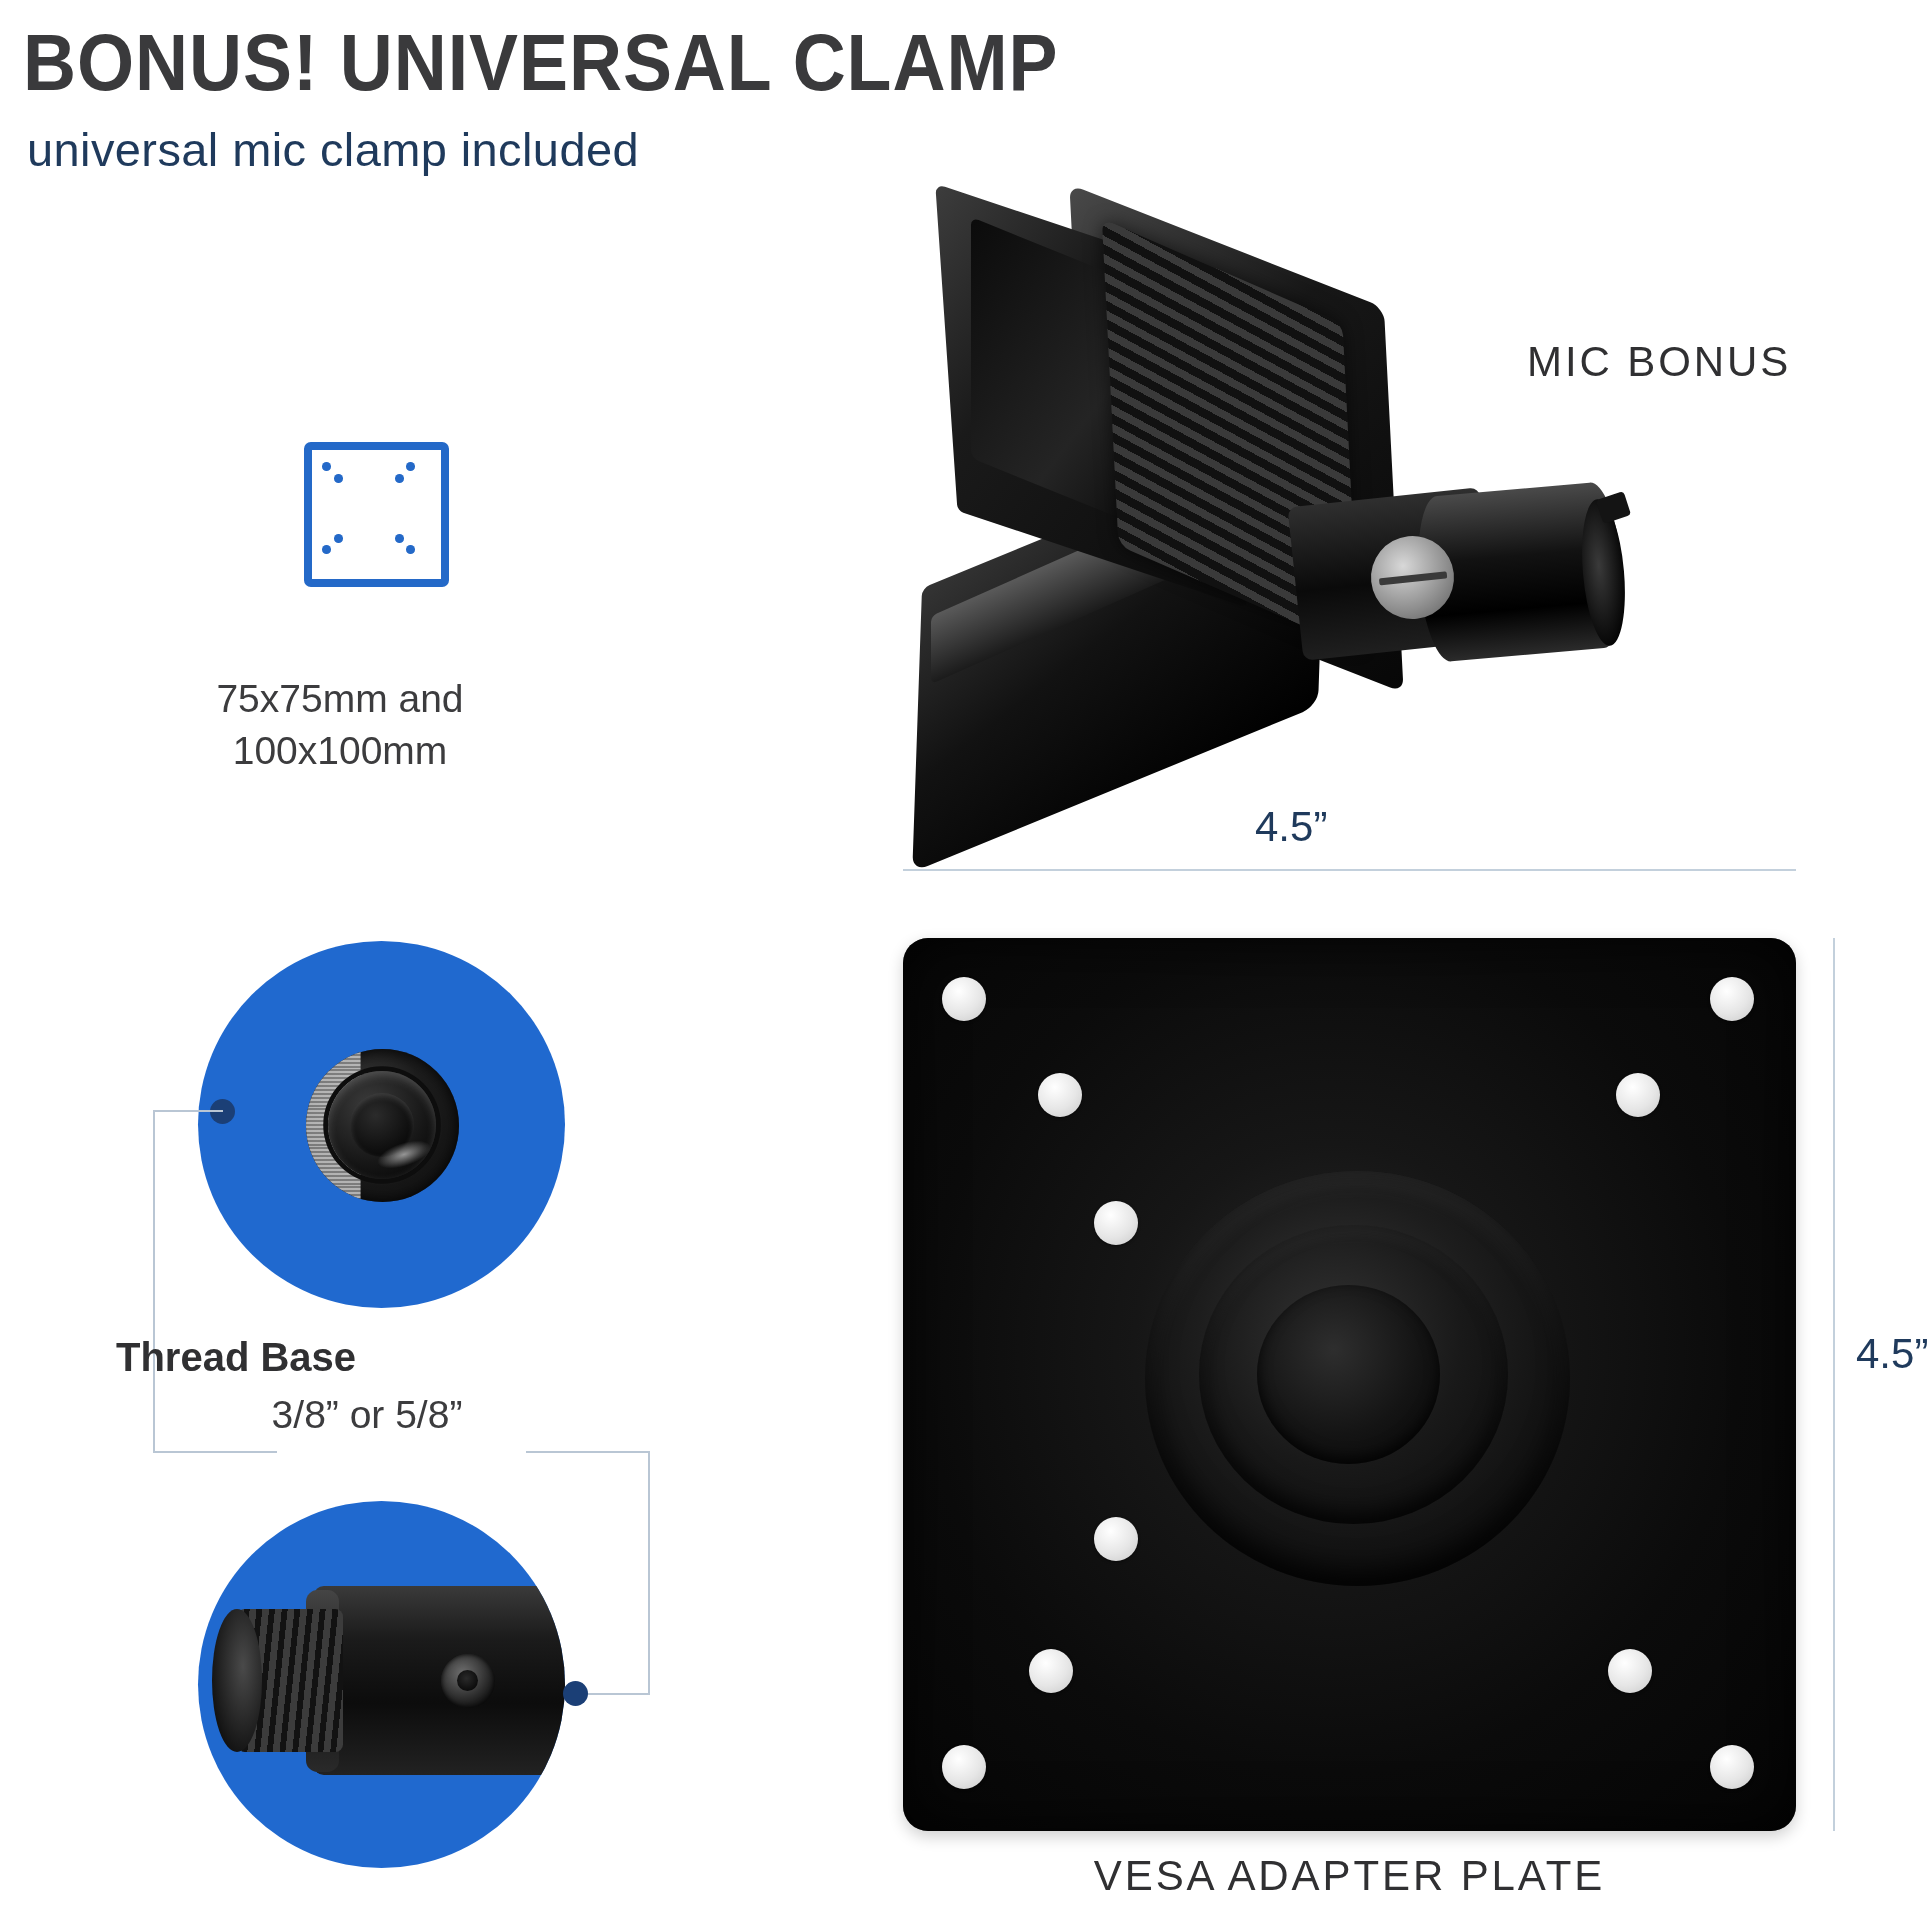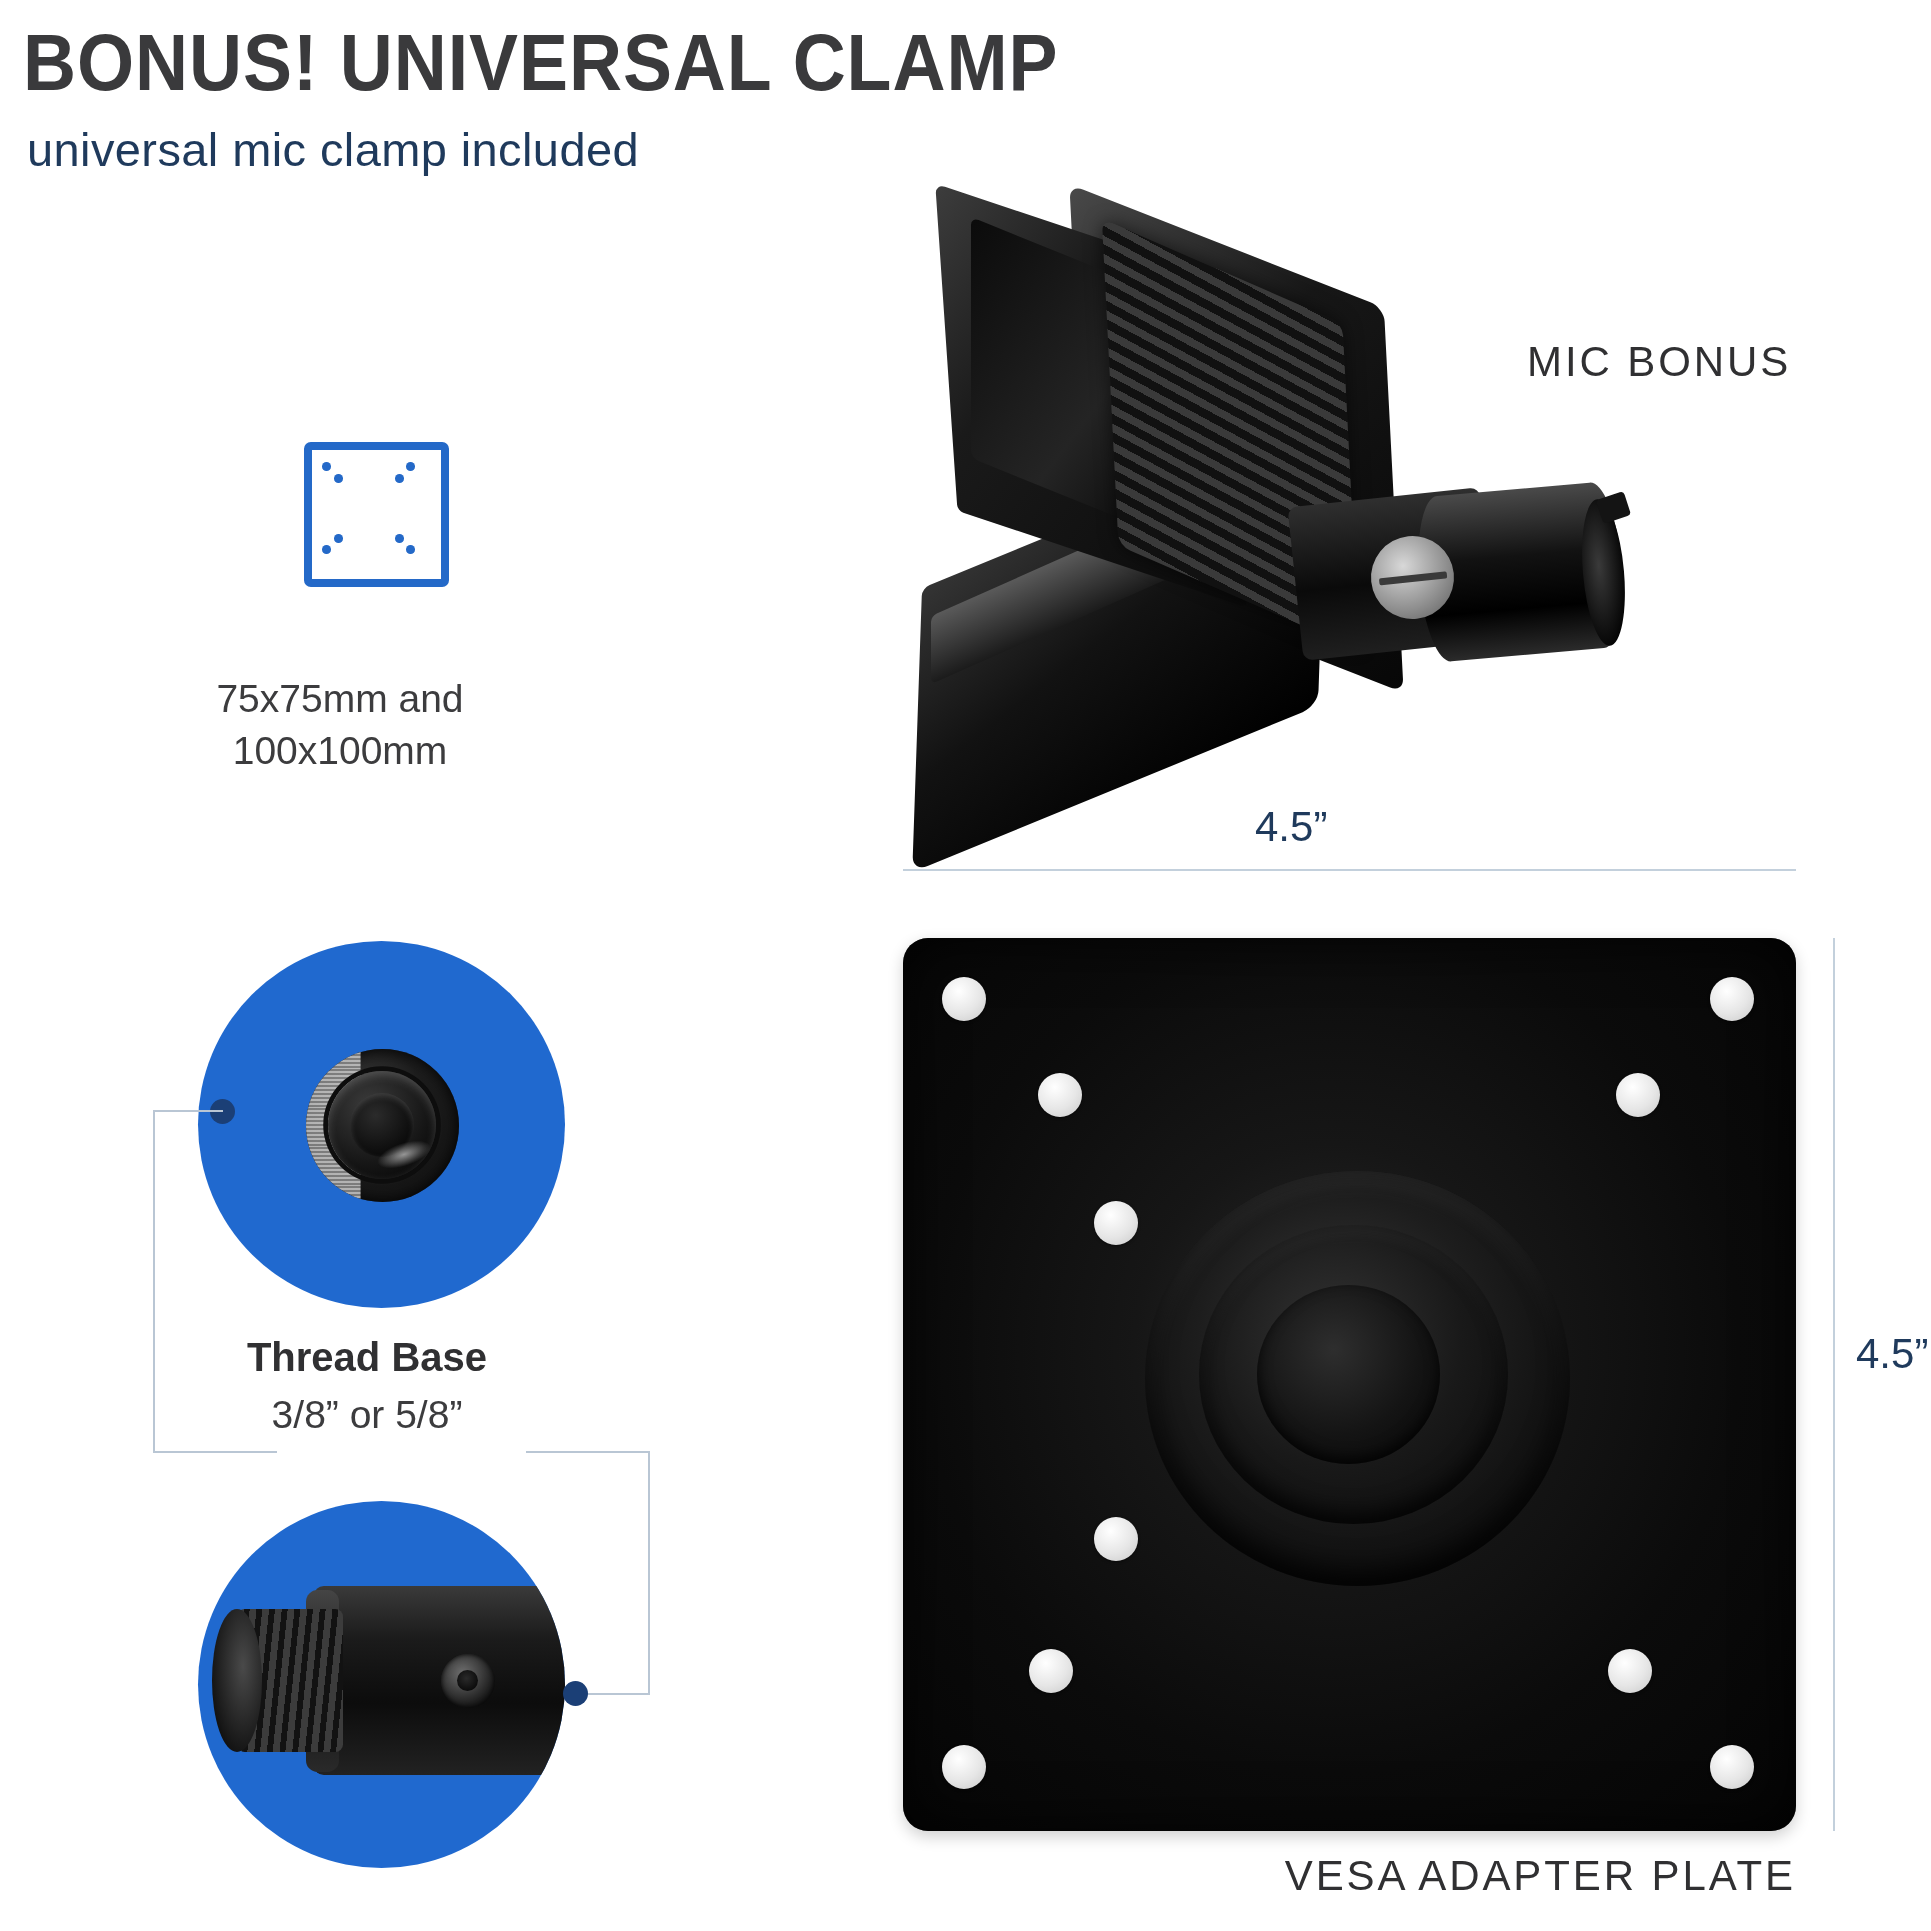--- a/index.html
+++ b/index.html
@@ -111,21 +111,21 @@
     content:"";position:absolute;left:50%;top:50%;width:21px;height:21px;
     margin:-10.6px 0 0 -10.6px;border-radius:50%;
     background:radial-gradient(circle at 45% 40%,#2a2a2a,#000);
   }
 
   
   .conn{position:absolute;background:#b9c6d4;}
   .cdot{position:absolute;width:25px;height:25px;border-radius:50%;background:#1b3f76;}
 
   .tb-label{
-    position:absolute;left:116px;top:1335px;width:502px;text-align:center;
+    position:absolute;left:116px;top:1335px;width:502px;
     font-size:40px;font-weight:bold;color:#303032;
   }
   .tb-sub{
     position:absolute;left:116px;top:1393px;width:502px;text-align:center;
     font-size:39px;font-weight:300;color:#3c3c3e;
   }
 
   
   .clamp{position:absolute;left:917px;top:217px;width:705px;height:579px;}
   .cl-jawtop{
@@ -236,21 +236,21 @@
     position:absolute;left:1255px;top:803px;
     font-size:42px;font-weight:300;color:#1f3a5c;
   }
   .dim-v{position:absolute;left:1833px;top:938px;width:1.9px;height:893px;background:#c3d0dc;}
   .dim-v-label{
     position:absolute;left:1856px;top:1330px;
     font-size:42px;font-weight:300;color:#1f3a5c;
   }
 
   .plate-label{
-    position:absolute;left:903px;top:1852px;width:893px;text-align:right;
+    position:absolute;left:903px;top:1852px;width:893px;text-align:center;
     font-size:42px;color:#303032;letter-spacing:2.9px;
   }
 </style>
 </head>
 <body>
 
 <div class="stage">
 
   <div class="hdr-title">BONUS! UNIVERSAL CLAMP</div>
   <div class="hdr-sub">universal mic clamp included</div>

